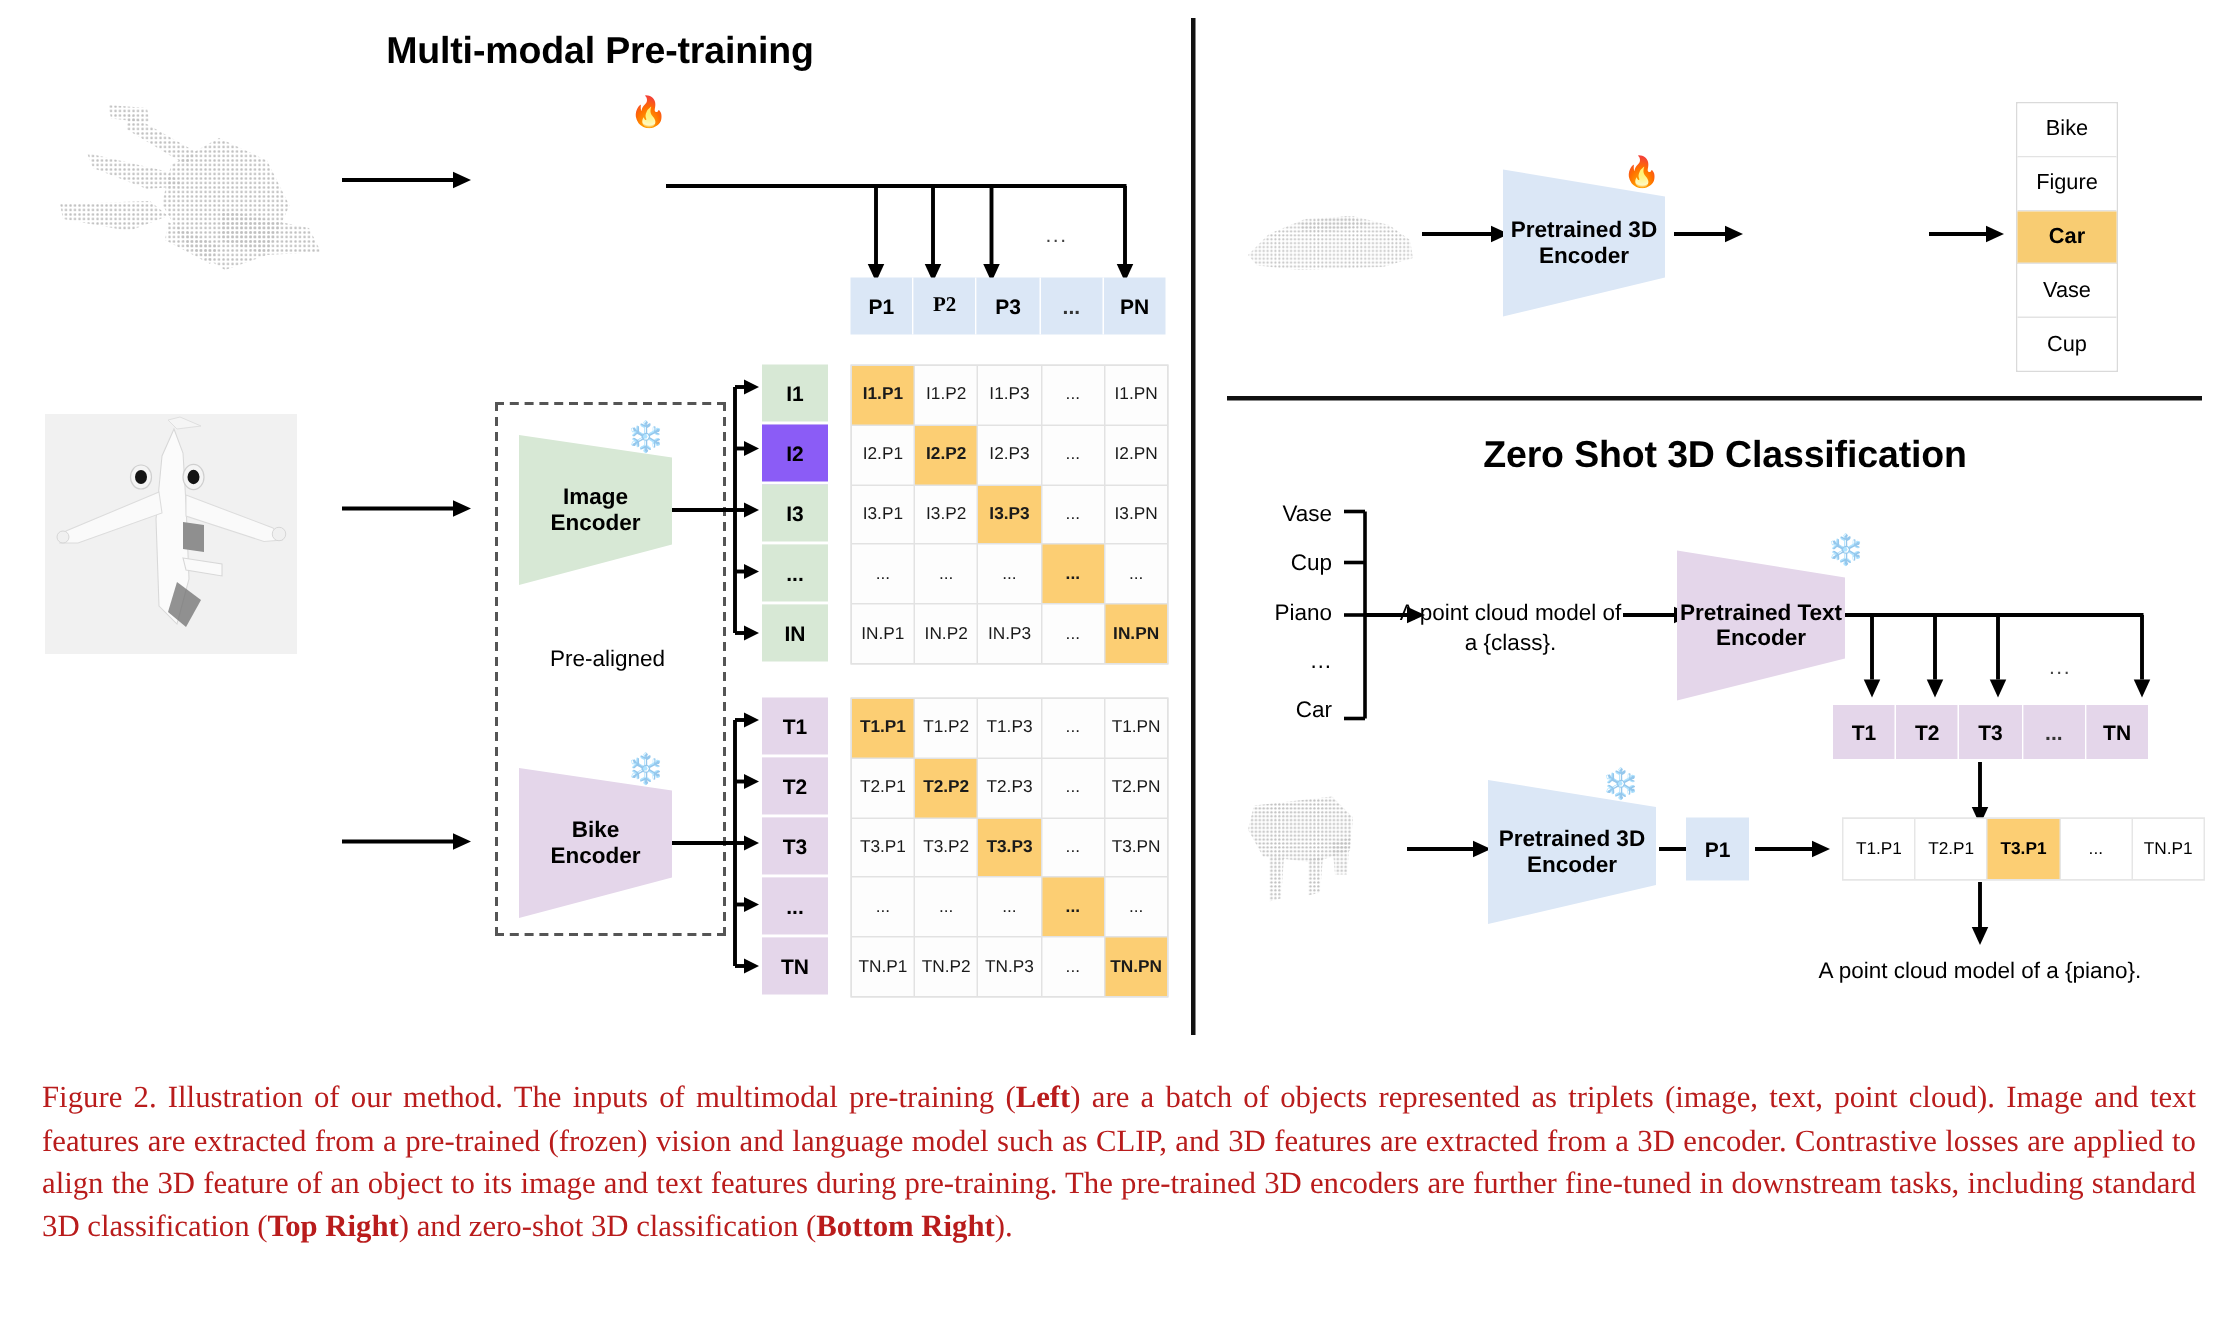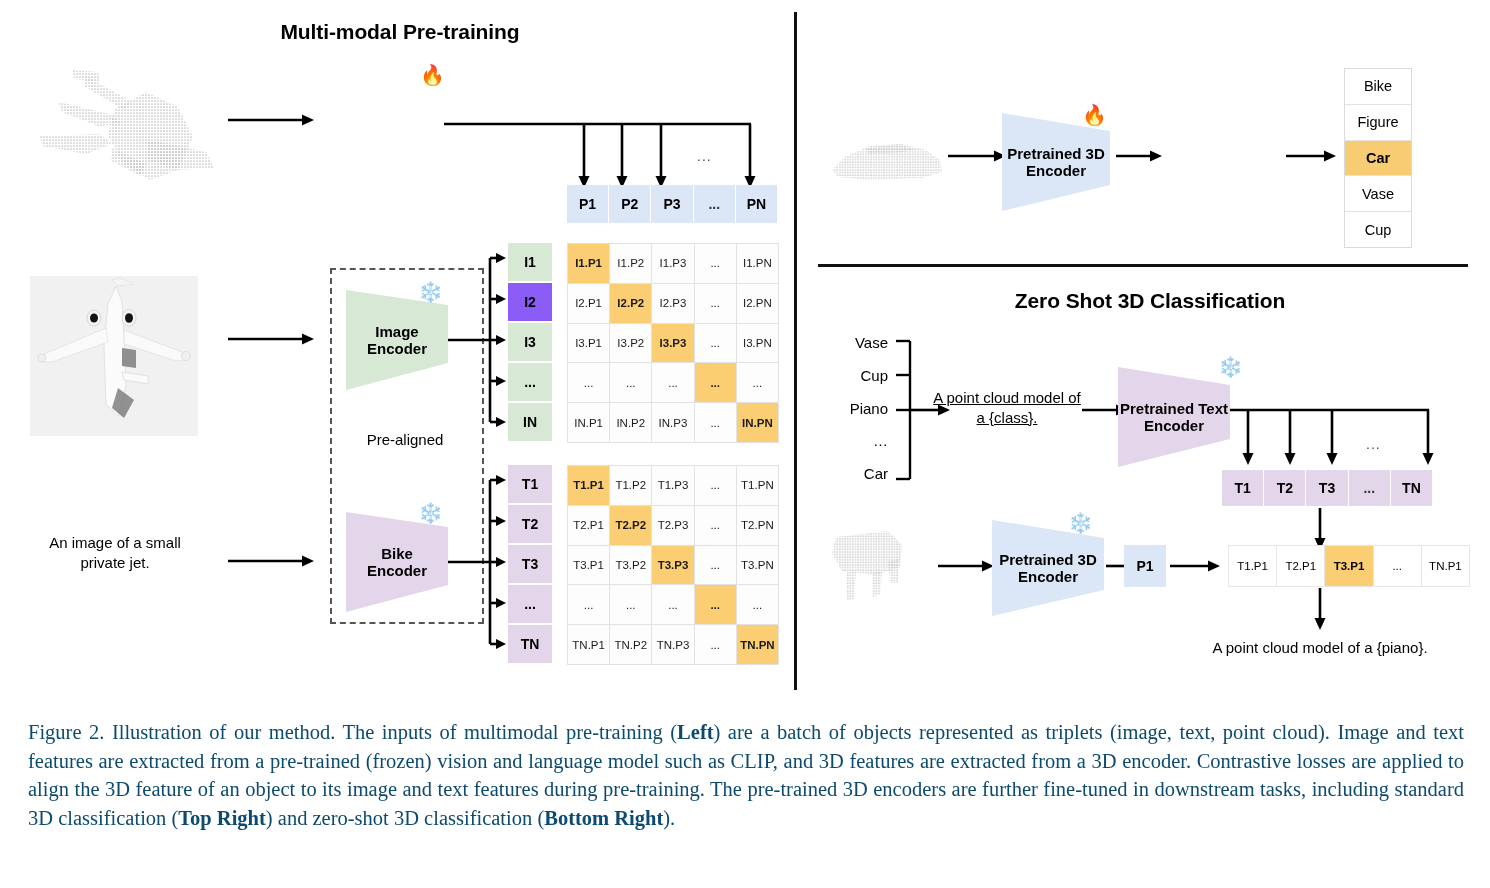--- a/index.html
+++ b/index.html
@@ -2,21 +2,21 @@
 <html><head>
 <meta charset="utf-8">
 <style>
   html,body{margin:0;padding:0;background:#ffffff;}
   body{width:1490px;height:888px;position:relative;overflow:hidden;
        font-family:"Liberation Sans", sans-serif;color:#000;}
   .fig{position:absolute;left:0;top:0;width:1490px;height:888px;}
   .abs{position:absolute;}
 
   
-  .ptitle{font-weight:bold;font-size:21px;text-align:center;white-space:nowrap;
+  .ptitle{font-weight:bold;font-size:25px;text-align:center;white-space:nowrap;
           font-family:"Liberation Sans", sans-serif;letter-spacing:-0.1px;}
 
   
   .vdiv{background:#111;width:3px;}
   .hdiv{background:#111;height:3px;}
 
   
   .trap{position:absolute;display:flex;align-items:center;justify-content:center;}
   .trap .shape{position:absolute;left:0;top:0;width:100%;height:100%;}
   .trap .lbl{position:relative;z-index:2;font-weight:bold;text-align:center;
@@ -59,21 +59,21 @@
   .rstrip .rc.hl{background:#fcce73;font-weight:bold;}
 
   
   .txt{font-size:15px;text-align:center;line-height:1.3;}
   .smalltxt{font-size:14px;}
   .dashbox{border:2px dashed #555;}
 
   
   .caption{position:absolute;left:28px;top:718px;width:1436px;
            font-family:"Liberation Serif", serif;font-size:20.5px;line-height:1.40;
-           text-align:justify;color:#0c4a6e;}
+           text-align:justify;color:#b91c1c;}
   .caption b{font-weight:bold;}
   svg{display:block;overflow:visible;}
 
   .emoji{font-size:20px;line-height:1;}
   .dots{letter-spacing:1px;}
 </style>
 </head>
 <body>
 
 <div class="fig">
@@ -114,24 +114,20 @@
       <ellipse cx="99" cy="42" rx="7" ry="8.4" fill="#f4f4f4" stroke="#cfcfcf" stroke-width="0.8"></ellipse>
       <ellipse cx="99" cy="42" rx="4" ry="4.8" fill="#131313"></ellipse>
       <path d="M92,72 L106,74 L106,92 L92,90 Z" fill="#8f8f8f"></path>
       <path d="M92,96 L118,100 L118,108 L94,104 Z" fill="#fafafa" stroke="#d7d7d7" stroke-width="0.7"></path>
       <path d="M88,112 L104,124 L94,142 L82,132 Z" fill="#6f6f6f" opacity="0.75"></path>
       <ellipse cx="12" cy="82" rx="4" ry="4" fill="#f0f0f0" stroke="#d2d2d2" stroke-width="0.6"></ellipse>
       <ellipse cx="156" cy="80" rx="4.5" ry="4.5" fill="#f0f0f0" stroke="#d2d2d2" stroke-width="0.6"></ellipse>
     </svg>
   </div>
 
-  <div class="abs txt" style="left:20px;top:533px;width:190px;">
-    <div>An image of a small</div>
-    <div>private jet.</div>
-  </div>
 
   <div class="abs" style="left:228px;top:112px;width:90px;height:16px;">
     <svg width="90" height="16">
         <line x1="0" y1="8" x2="74" y2="8" stroke="#000" stroke-width="2.6"></line>
         <polygon points="74,2.5 86,8 74,13.5" fill="#000"></polygon>
       </svg>
   </div>
   <div class="abs" style="left:228px;top:331px;width:90px;height:16px;">
     <svg width="90" height="16">
         <line x1="0" y1="8" x2="74" y2="8" stroke="#000" stroke-width="2.6"></line>
@@ -157,21 +153,21 @@
       <line x1="217" y1="6" x2="217" y2="58" stroke="#000" stroke-width="2.6"></line>
       <polygon points="211.5,58 222.5,58 217,70" fill="#000"></polygon>
       <line x1="306" y1="6" x2="306" y2="58" stroke="#000" stroke-width="2.6"></line>
       <polygon points="300.5,58 311.5,58 306,70" fill="#000"></polygon>
     </svg>
   </div>
   <div class="abs smalltxt dots" style="left:697px;top:148px;color:#444;">...</div>
 
   <div class="abs strip" id="p-strip" style="left: 567px; top: 185px; height: 38px; width: 210px;">
       <div class="cell" style="background: rgb(219, 231, 246); width: 42px;">P1</div>
-      <div class="cell" style="background: rgb(219, 231, 246); width: 42px;">P2</div>
+      <div class="cell" style="background: rgb(219, 231, 246); width: 42px; font-family: Liberation Serif, serif;">P2</div>
       <div class="cell" style="background: rgb(219, 231, 246); width: 42px;">P3</div>
       <div class="cell" style="background: rgb(219, 231, 246); width: 42px; font-weight: bold; color: rgb(51, 51, 51);">...</div>
       <div class="cell" style="background: rgb(219, 231, 246); width: 42px;">PN</div>
     </div>
 
   <div class="abs dashbox" style="left:330px;top:268px;width:150px;height:352px;"></div>
   <div class="abs txt" style="left:330px;top:430px;width:150px;">Pre-aligned</div>
 
   <div class="trap" style="left:346px;top:290px;width:102px;height:100px;">
     <svg class="shape" viewBox="0 0 102 100" preserveAspectRatio="none" aria-hidden="true">
@@ -381,21 +377,21 @@
       <line x1="4" y1="141" x2="18" y2="141" stroke="#000" stroke-width="2.4"></line>
     </svg>
   </div>
   <div class="abs" style="left:910px;top:402px;width:42px;height:16px;">
     <svg width="42" height="16">
         <line x1="0" y1="8" x2="28" y2="8" stroke="#000" stroke-width="2.6"></line>
         <polygon points="28,2.5 40,8 28,13.5" fill="#000"></polygon>
       </svg>
   </div>
 
-  <div class="abs txt" style="left:912px;top:388px;width:190px;text-decoration:underline;">
+  <div class="abs txt" style="left:912px;top:399px;width:190px;">
     <div>A point cloud model of</div>
     <div>a {class}.</div>
   </div>
 
   <div class="abs" style="left:1082px;top:402px;width:48px;height:16px;">
     <svg width="48" height="16">
         <line x1="0" y1="8" x2="34" y2="8" stroke="#000" stroke-width="2.6"></line>
         <polygon points="34,2.5 46,8 34,13.5" fill="#000"></polygon>
       </svg>
   </div>

